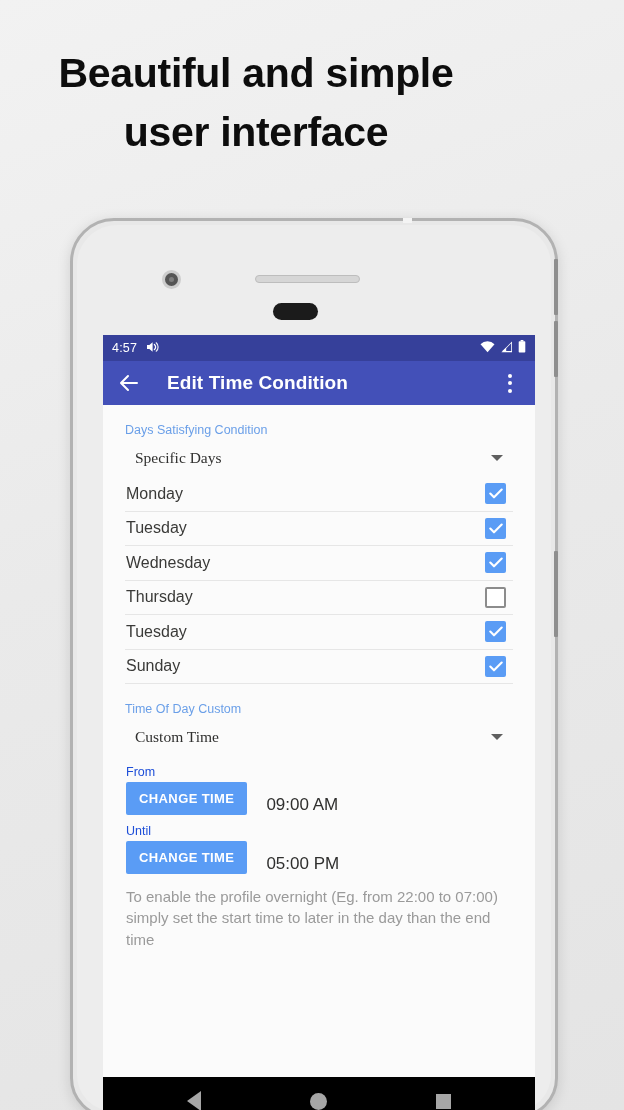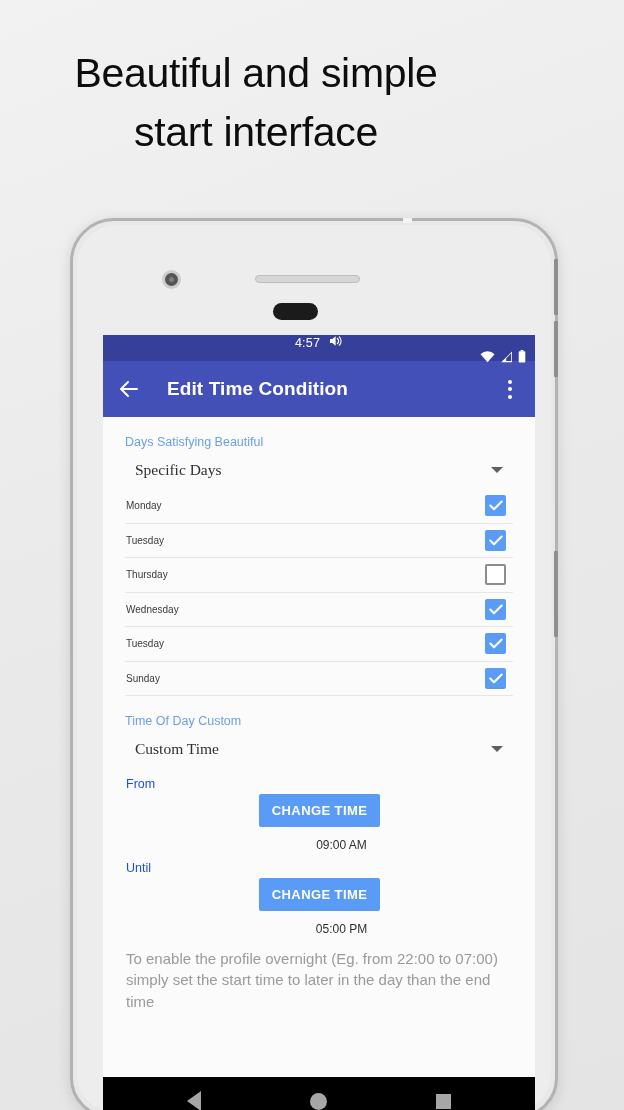--- a/index.html
+++ b/index.html
@@ -14,21 +14,21 @@
   }
 
   
   .headline {
     position: absolute;
     top: 44px;
     left: 0;
     width: 512px;
     text-align: center;
     font-size: 41px;
-    font-weight: normal;
+    font-weight: bold;
     line-height: 1.45;
     color: #0d0d0d;
     letter-spacing: -0.3px;
   }
 
   
   .phone {
     position: absolute;
     left: 70px;
     top: 218px;
@@ -121,32 +121,31 @@
 
   
   .status-bar {
     height: 26px;
     background: #36409a;
     display: flex;
     align-items: center;
     padding: 0 9px;
     color: #ffffff;
     font-size: 12.5px;
-    flex-direction: column;
   }
   .status-left { display: flex; align-items: center; gap: 9px; }
   .status-right { margin-left: auto; display: flex; align-items: center; gap: 5px; }
   .status-time { font-size: 12.5px; letter-spacing: 0.2px; }
 
   .ico-volume { display: block; }
   .ico-wifi, .ico-signal, .ico-battery { display: block; }
 
   
   .app-bar {
-    height: 56px;
+    height: 44px;
     background: #4350b8;
     display: flex;
     align-items: center;
     padding: 16px 14px;
   }
   .app-bar-title {
     color: #ffffff;
     font-size: 19px;
     font-weight: bold;
     margin-left: 26px;
@@ -205,21 +204,21 @@
   }
 
   .day-row {
     display: flex;
     align-items: center;
     height: 34.5px;
     border-bottom: 1px solid #e6e6e6;
     cursor: pointer;
   }
   .day-row .day-name {
-    font-size: 10px;
+    font-size: 16px;
     color: #3a3a38;
     padding-left: 1px;
   }
   .cb {
     margin-left: auto;
     width: 21px;
     height: 21px;
     border-radius: 2px;
     margin-right: 7px;
     display: flex;
@@ -234,41 +233,39 @@
   .field-label {
     color: #1d4ed8;
     font-size: 12.5px;
     padding-top: 9px;
     padding-bottom: 3px;
     padding-left: 1px;
   }
 
   .time-row {
     display: flex;
-    align-items: center;
-    gap: 11px;
+    align-items: flex-end;
+    gap: 19px;
     padding-left: 1px;
-    flex-direction: column;
   }
   .change-btn {
     background: #5a9cf5;
     color: #ffffff;
     font-size: 13px;
     font-weight: bold;
     letter-spacing: 0.4px;
     padding: 9px 13px;
     border: none;
     border-radius: 2px;
     cursor: pointer;
     font-family: "Liberation Sans", sans-serif;
   }
   .time-value {
-    font-size: 12px;
+    font-size: 17px;
     color: #2f2f2e;
-    margin-left: 44px;
   }
 
   .hint-text {
     color: #9a9a9a;
     font-size: 15px;
     line-height: 1.42;
     padding-top: 12px;
     padding-left: 1px;
     padding-right: 2px;
   }
@@ -302,21 +299,21 @@
     width: 15px; height: 15px;
     background: #a6a6a6;
     cursor: pointer;
   }
 </style>
 </head>
 <body>
 
 <div class="headline">
   <div>Beautiful and simple</div>
-  <div>start interface</div>
+  <div>user interface</div>
 </div>
 
 <div class="phone">
   <div class="antenna-line"></div>
   <div class="side-btn vol"></div>
   <div class="side-btn vol2"></div>
   <div class="side-btn pwr"></div>
 
   <div class="phone-inner">
     <div class="camera"></div>
@@ -367,21 +364,21 @@
         <span class="app-bar-title">Edit Time Condition</span>
         <span class="overflow-dots">
           <i></i>
           <i></i>
           <i></i>
         </span>
       </div>
 
       <div class="content">
 
-        <div class="section-label">Days Satisfying Beautiful</div>
+        <div class="section-label">Days Satisfying Condition</div>
 
         <div class="spinner">
           <span>Specific Days</span>
           <span class="caret"></span>
         </div>
 
         <div>
 
           <div class="day-row">
             <span class="day-name">Monday</span>
@@ -395,35 +392,35 @@
           <div class="day-row">
             <span class="day-name">Tuesday</span>
             <span class="cb on">
               <svg width="14" height="11" viewBox="0 0 14 11">
                   <path d="M1.3 5.6 5 9.3 12.7 1.6" stroke="#fff" stroke-width="2.1" fill="none" stroke-linecap="round" stroke-linejoin="round"></path>
                 </svg>
             </span>
           </div>
 
           <div class="day-row">
-            <span class="day-name">Thursday</span>
-            <span class="cb off">
-              
-            </span>
-          </div>
-
-          <div class="day-row">
             <span class="day-name">Wednesday</span>
             <span class="cb on">
               <svg width="14" height="11" viewBox="0 0 14 11">
                   <path d="M1.3 5.6 5 9.3 12.7 1.6" stroke="#fff" stroke-width="2.1" fill="none" stroke-linecap="round" stroke-linejoin="round"></path>
                 </svg>
             </span>
           </div>
 
+          <div class="day-row">
+            <span class="day-name">Thursday</span>
+            <span class="cb off">
+              
+            </span>
+          </div>
+
 
           <div class="day-row">
             <span class="day-name">Tuesday</span>
             <span class="cb on">
               <svg width="14" height="11" viewBox="0 0 14 11">
                   <path d="M1.3 5.6 5 9.3 12.7 1.6" stroke="#fff" stroke-width="2.1" fill="none" stroke-linecap="round" stroke-linejoin="round"></path>
                 </svg>
             </span>
           </div>
 

